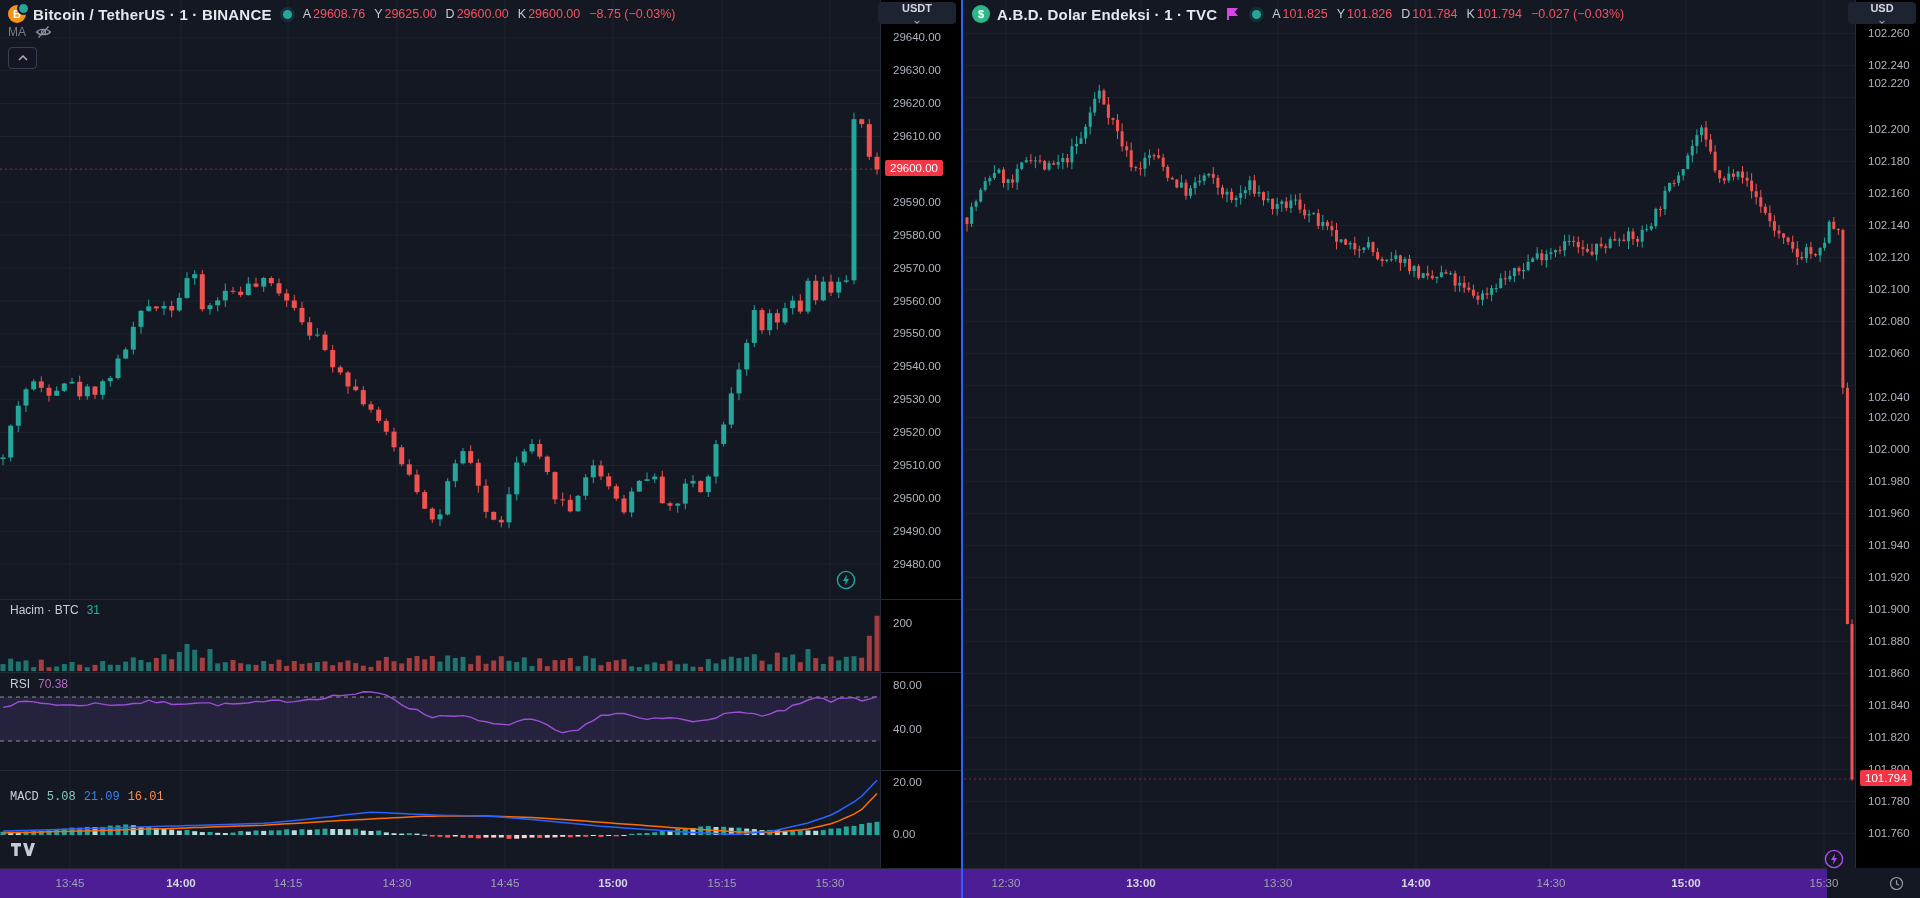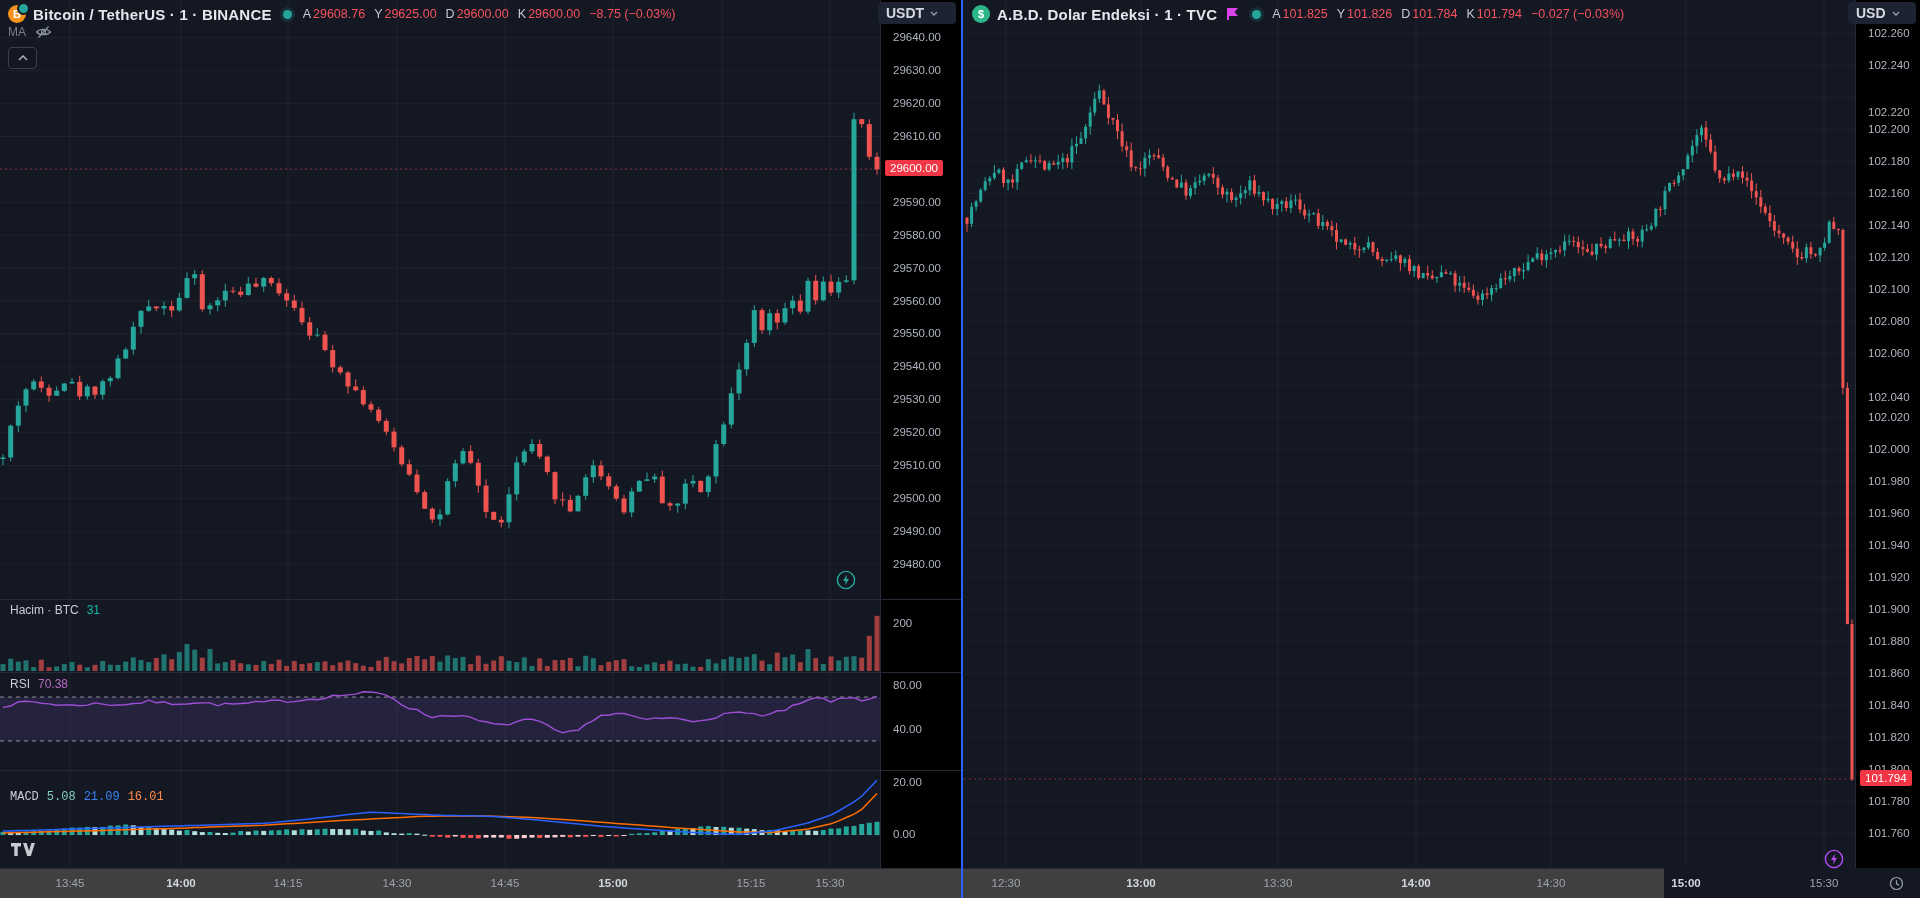--- a/index.html
+++ b/index.html
@@ -27,30 +27,30 @@
              box-shadow:0 0 0 3px rgba(38,166,154,.16);margin:0 4px;}
   .quote{display:flex;gap:9px;font-size:12.5px;align-items:baseline;}
   .quote .k{color:#c6cad3;}
   .quote .v{color:#f7525f;margin-left:2px;}
   .chg{color:#f7525f;font-size:12.5px;}
   .marow{position:absolute;left:8px;top:25px;display:flex;gap:9px;align-items:center;z-index:3;}
   .malabel{font-size:12px;color:#787e8a;}
   .collapsebtn{position:absolute;left:8px;top:47px;width:27px;height:20px;border:1px solid #3a4050;
         border-radius:4px;background:rgba(20,24,35,.6);display:flex;align-items:center;justify-content:center;z-index:3;}
   .curbtn{position:absolute;top:2px;height:22px;padding:0 8px;border-radius:4px;background:#1d2331;
-          display:flex;align-items:center;gap:6px;color:#d5d8e0;font-size:14px;font-weight:600;z-index:5;}
+          display:flex;align-items:center;gap:6px;color:#d5d8e0;font-size:11px;font-weight:600;z-index:5;flex-direction:column;}
   #cur-left{left:878px;width:62px;}
   #cur-right{left:1848px;width:52px;position:absolute;}
   .indrow{position:absolute;left:10px;display:flex;gap:8px;align-items:baseline;font-size:12px;z-index:3;}
   .indname{color:#c9cdd6;text-align:center;}
   .red{color:#14b8a6;} .purp{color:#ba68c8;} .tealv{color:#80cbc4;} .bluev{color:#3b82f6;margin-top:18px;} .orgv{color:#ff8b4a;}
   .hsep{position:absolute;left:0;height:1px;background:#242a38;z-index:2;}
   .vsep{position:absolute;left:961px;top:0;width:2px;height:898px;background:#2962ff;z-index:6;}
-  .taxis{position:absolute;left:0;top:868px;width:1664px;height:30px;border-top:1px solid #242a38;
-         background:#404040;z-index:3;}
+  .taxis{position:absolute;left:0;top:868px;width:1827px;height:30px;border-top:1px solid #242a38;
+         background:#4c1d95;z-index:3;}
   .tlabel{position:absolute;top:8px;transform:translateX(-50%);font-size:11.5px;color:#9da3af;}
   .tlabel.b{color:#d3d7df;font-weight:600;}
   .circbtn{position:absolute;z-index:5;display:flex;align-items:center;justify-content:center;}
   .tvlogo{position:absolute;left:10px;top:842px;z-index:3;opacity:.92;}
 </style>
 </head>
 <body>
 
 <div class="app">
 
@@ -1071,21 +1071,21 @@
         <rect x="877.4" y="230.0" width="3" height="157.8" fill="#ef5350"></rect>
         <line x1="883.4" y1="382.4" x2="883.4" y2="624.3" stroke="#ef5350"></line>
         <rect x="881.9" y="387.8" width="3" height="236.2" fill="#ef5350"></rect>
         <line x1="888.0" y1="619.4" x2="888.0" y2="781.0" stroke="#ef5350"></line>
         <rect x="886.5" y="624.1" width="3" height="155.1" fill="#ef5350"></rect>
       </svg>
 
     <div class="paxis" id="paxis-right">
         <div class="plabel" style="top: 27.1px;">102.260</div>
         <div class="plabel" style="top: 59.1px;">102.240</div>
-        <div class="plabel" style="top: 106px;">102.220</div>
+        <div class="plabel" style="top: 77px;">102.220</div>
         <div class="plabel" style="top: 123.1px;">102.200</div>
         <div class="plabel" style="top: 155.1px;">102.180</div>
         <div class="plabel" style="top: 187.1px;">102.160</div>
         <div class="plabel" style="top: 219.1px;">102.140</div>
         <div class="plabel" style="top: 251.1px;">102.120</div>
         <div class="plabel" style="top: 283.1px;">102.100</div>
         <div class="plabel" style="top: 315.1px;">102.080</div>
         <div class="plabel" style="top: 347.1px;">102.060</div>
         <div class="plabel" style="top: 391px;">102.040</div>
         <div class="plabel" style="top: 411.1px;">102.020</div>
@@ -1143,21 +1143,21 @@
         <circle cx="7.5" cy="7.5" r="6" fill="none" stroke="#9aa0ab" stroke-width="1.2"></circle>
         <polyline points="7.5,4.2 7.5,7.8 10,9.2" fill="none" stroke="#9aa0ab" stroke-width="1.2"></polyline>
       </svg>
     </div>
   <div class="tlabel" style="left: 70px;">13:45</div>
       <div class="tlabel b" style="left: 181px;">14:00</div>
       <div class="tlabel" style="left: 288px;">14:15</div>
       <div class="tlabel" style="left: 397px;">14:30</div>
       <div class="tlabel" style="left: 505px;">14:45</div>
       <div class="tlabel b" style="left: 613px;">15:00</div>
-      <div class="tlabel" style="left: 722px; margin-left: 29px;">15:15</div>
+      <div class="tlabel" style="left: 722px;">15:15</div>
       <div class="tlabel" style="left: 830px;">15:30</div>
       <div class="tlabel" style="left: 1006px;">12:30</div>
       <div class="tlabel b" style="left: 1141px;">13:00</div>
       <div class="tlabel" style="left: 1278px;">13:30</div>
       <div class="tlabel b" style="left: 1416px;">14:00</div>
       <div class="tlabel" style="left: 1551px;">14:30</div>
       <div class="tlabel b" style="left: 1686px;">15:00</div>
       <div class="tlabel" style="left: 1824px;">15:30</div>
     </footer>
 </div>

